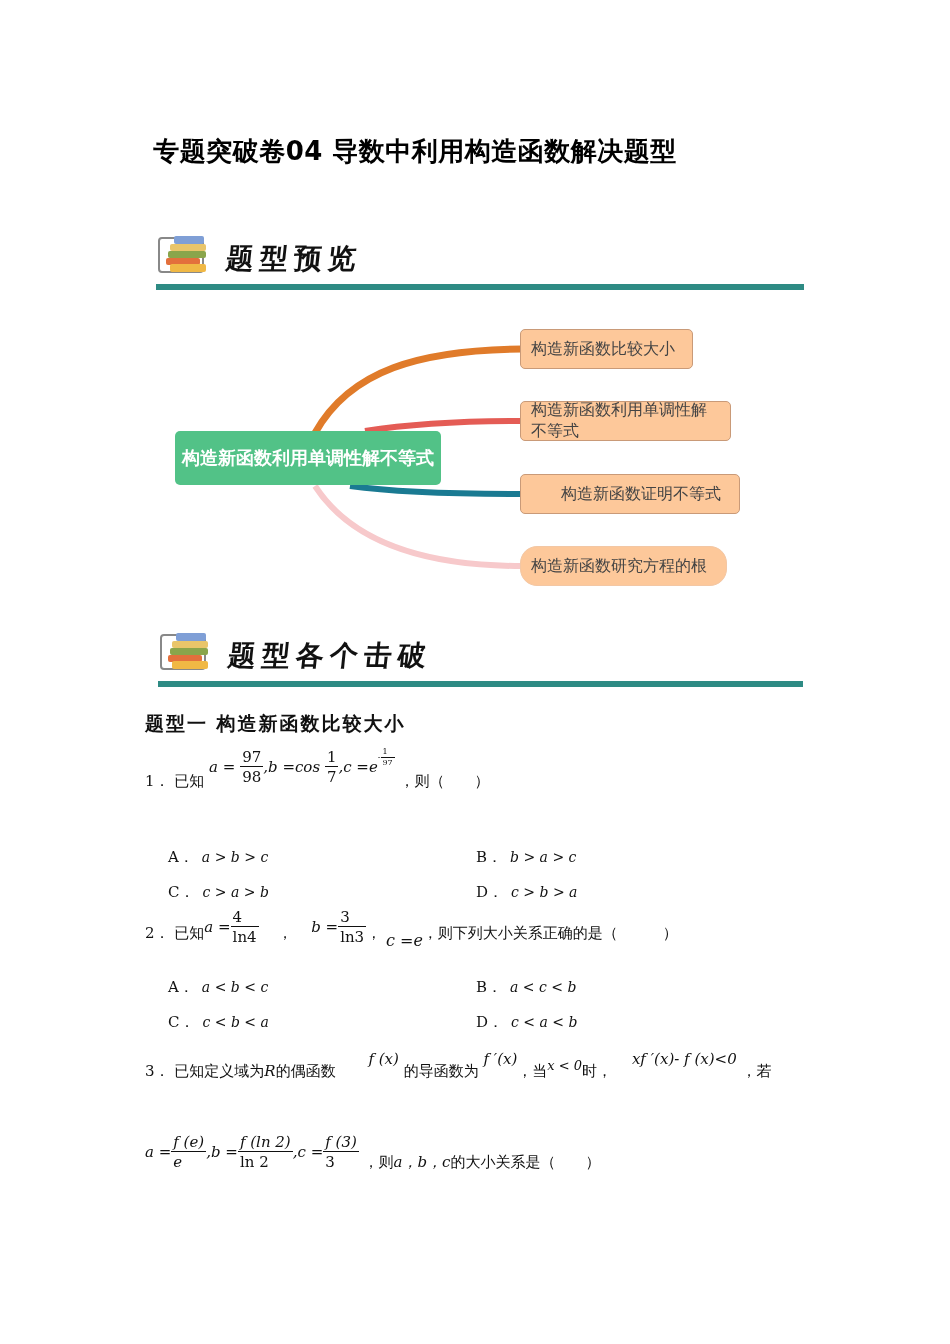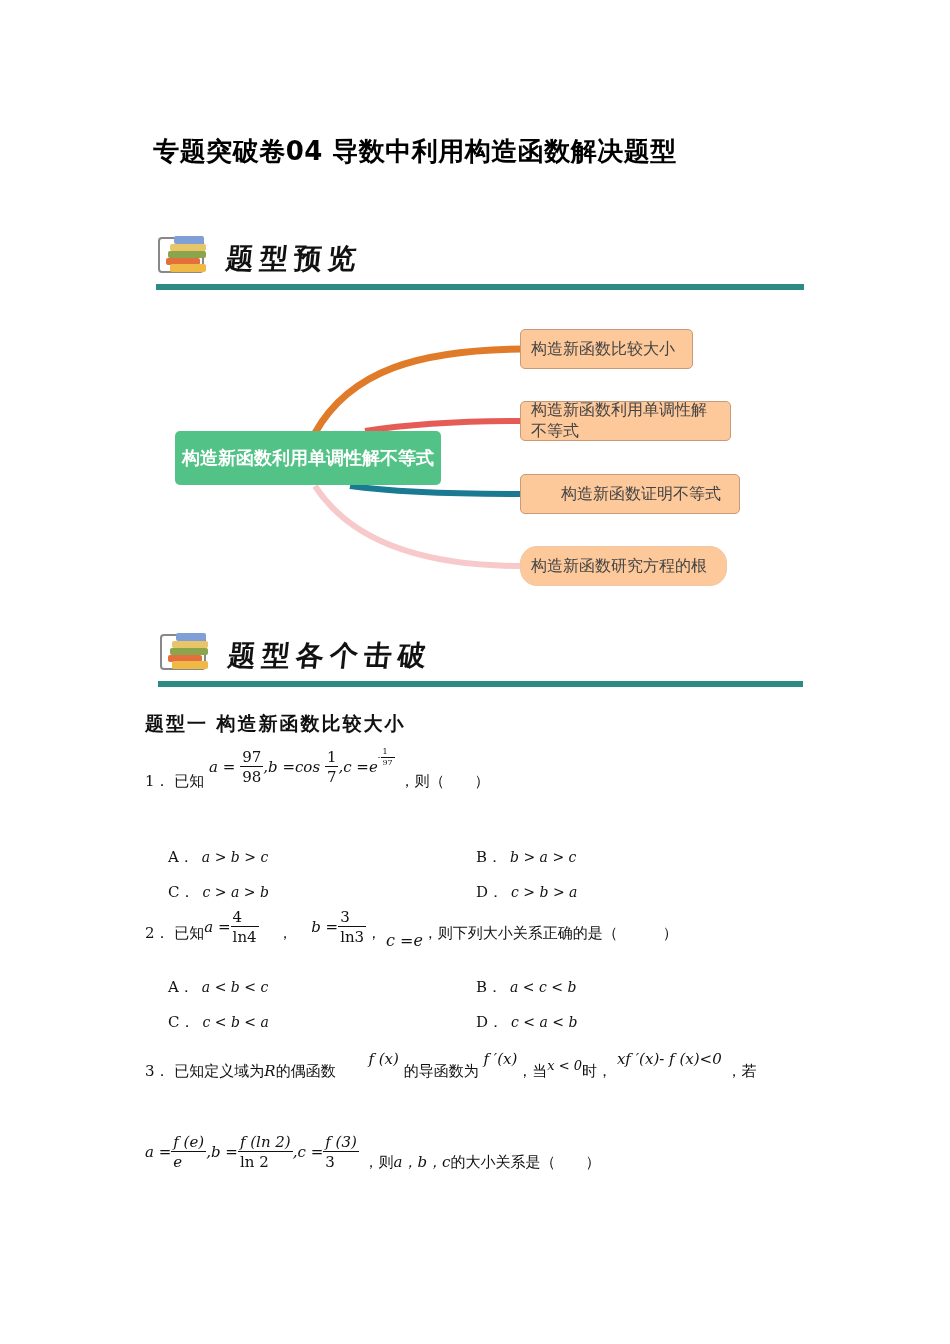--- a/index.html
+++ b/index.html
@@ -130,21 +130,21 @@
 <div class="abs opt" style="left:476px;top:978px;"><span class="letter">B．</span><span class="expr">a &lt; c &lt; b</span></div>
 <div class="abs opt" style="left:168px;top:1013px;"><span class="letter">C．</span><span class="expr">c &lt; b &lt; a</span></div>
 <div class="abs opt" style="left:476px;top:1013px;"><span class="letter">D．</span><span class="expr">c &lt; a &lt; b</span></div>
 
 <div class="abs q" style="left:145px;top:1062px;">
   <span>3．</span>
   <span>已知定义域为</span><span class="math">R</span><span>的偶函数</span>
   <span class="math" style="position:relative;top:-12px;margin-left:28px;">f (x)</span>
   <span>的导函数为</span>
   <span class="math" style="position:relative;top:-12px;">f ′(x)</span><span>，当</span><span class="math" style="font-size:13px;position:relative;top:-6px;">x &lt; 0</span><span>时，</span>
-  <span class="math" style="position:relative;top:-12px;margin-left:0;">xf ′(x)- f (x)&lt;0</span>
+  <span class="math" style="position:relative;top:-12px;margin-left:15px;">xf ′(x)- f (x)&lt;0</span>
   <span>，若</span>
 </div>
 
 <div class="abs q" style="left:145px;top:1133px;">
   <span class="math"><span>a =</span><span class="frac" style="font-style:italic;">
         <span class="num">f (e)</span>
         <span class="den">e</span>
       </span><span>,b =</span><span class="frac">
         <span class="num" style="font-style:italic;">f (ln 2)</span>
         <span class="den">ln 2</span>

